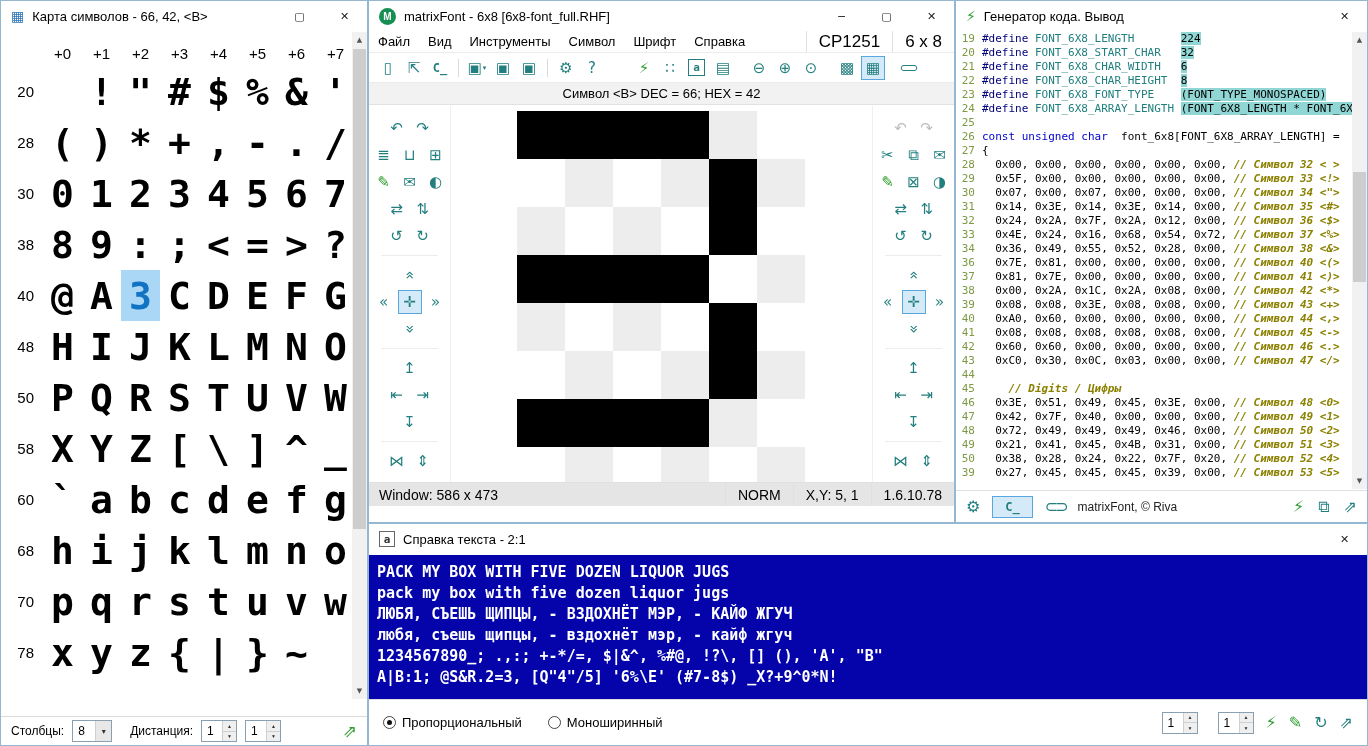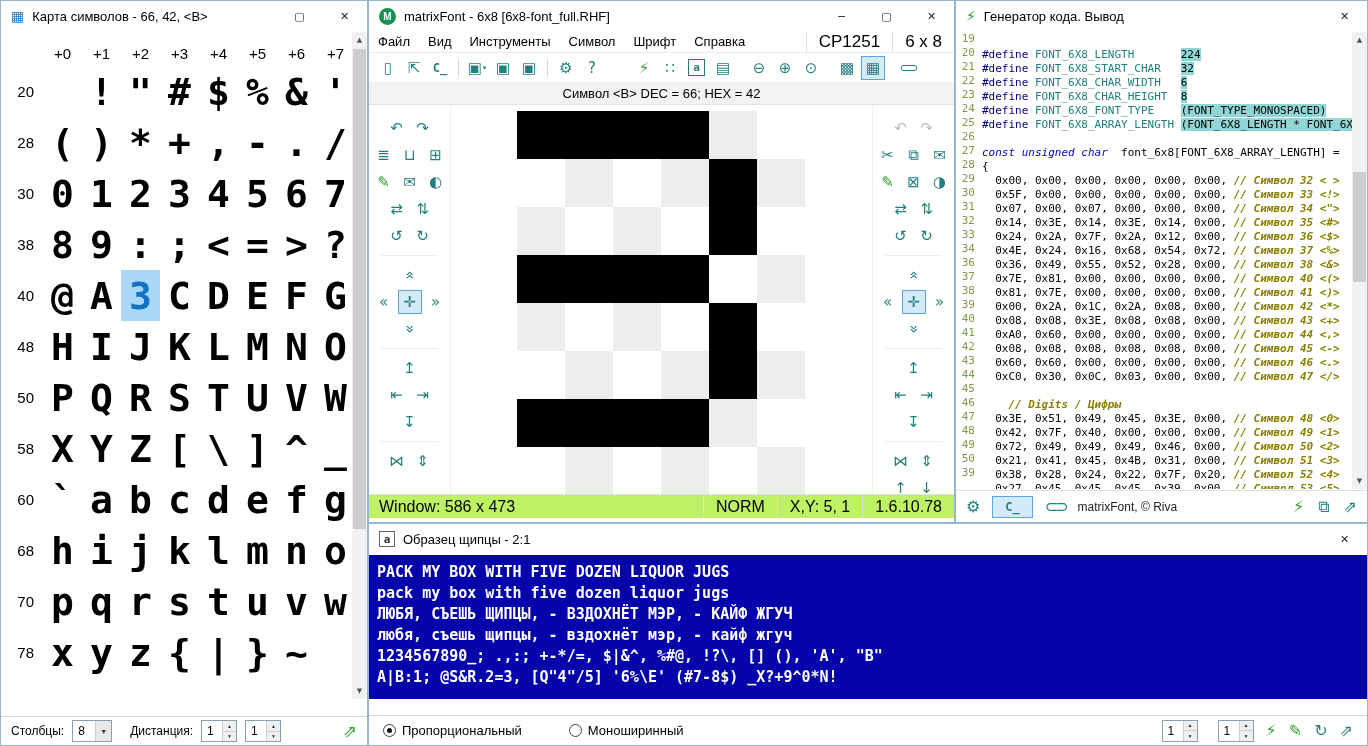--- a/index.html
+++ b/index.html
@@ -69,48 +69,48 @@
   .panel.right { right:0; border-left:1px solid #f0f0f0; }
   .prow { display:flex; justify-content:center; gap:2px; margin-bottom:3px; }
   .pbtn { width:24px; height:24px; display:flex; align-items:center; justify-content:center; color:#237f7f;
           font-family:"DejaVu Sans", sans-serif; font-size:15px; border:1px solid transparent; }
   .pbtn.disabled { color:#bcbcbc; }
   .pbtn.active { border-color:#5aa7e0; background:#d4eaf8; }
   .pdiv { height:1px; background:#ededed; margin:7px 12px; }
   .canvas { position:absolute; left:148px; top:5px; width:288px; height:384px; display:grid;
             grid-template-columns:repeat(6,1fr); grid-template-rows:repeat(8,1fr); }
   .px.on { background:#000; } .px.w { background:#fff; } .px.lt { background:#ededed; }
-  .status { position:absolute; left:0; right:0; bottom:4px; height:24px; border-top:1px solid #e0e0e0;
-            display:flex; align-items:center; font-size:16px; background:#bef264; }
+  .status { position:absolute; left:0; right:0; bottom:16px; height:24px; border-top:1px solid #e0e0e0;
+            display:flex; align-items:center; font-size:14px; background:#e5e5e5; }
   .st-left { padding-left:10px; margin-right:auto; }
   .seg { height:100%; display:flex; align-items:center; padding:0 12px; border-left:1px solid #e0e0e0; }
 
   
   .codearea { position:absolute; top:31px; left:0; right:15px; bottom:33px; overflow:hidden;
               font-family:"DejaVu Sans Mono", monospace; font-size:11px; line-height:14px; background:#fff; }
   .cline { display:flex; white-space:pre; height:14px; }
   .ln { width:26px; text-align:right; padding-right:7px; color:#7d9a45; flex:none; }
-  .ct { color:#000; white-space:pre;margin-top:16px; }
+  .ct { color:#000; white-space:pre; }
   .kw { color:#00007f; } .mc { color:#207f7f; } .hl { background:#8fd6d4; }
-  .cm { color:#8b8000; font-style:italic;font-weight:bold; } .kw2 { color:#0000cc;font-style:italic; }
+  .cm { color:#8b8000; font-style:italic;font-weight:bold; } .kw2 { color:#0000cc; }
   .vsb2 { position:absolute; top:31px; right:0; bottom:33px; width:15px; background:#f1f1f1; }
   .cg-footer { position:absolute; left:0; right:0; bottom:0; height:32px; border-top:1px solid #e0e0e0;
                display:flex; align-items:center; padding:0 10px; gap:12px; background:#fff; }
   .cgbtn { font-family:"DejaVu Sans", sans-serif; font-size:16px; color:#237f7f; }
   .cg-lang { font-family:"DejaVu Sans Mono", monospace; font-weight:bold; font-size:12px; color:#237f7f;
              border:1px solid #5aa7e0; background:#d4eaf8; padding:3px 12px; }
   .cg-copy { font-size:12px; color:#222; }
   .cg-right { margin-left:auto; display:flex; gap:14px; align-items:center; }
 
   
   .s-blue { position:absolute; top:31px; left:0; right:0; bottom:46px; background:#0404aa; padding:7px 0 0 8px; }
   .sline { font-family:"DejaVu Sans Mono", monospace; font-weight:bold; font-size:15px; line-height:21px;
            color:#fff; white-space:pre; }
-  .s-footer { position:absolute; left:0; right:0; bottom:0; height:30px; border-top:1px solid #dcdcdc;
-              display:flex; align-items:center; padding:0 14px; background:#fff;gap:21px; }
+  .s-footer { position:absolute; left:0; right:0; bottom:0; height:46px; border-top:1px solid #dcdcdc;
+              display:flex; align-items:center; padding:0 14px; background:#fff; }
   .radio { display:flex; align-items:center; gap:6px; font-size:13px; margin-right:26px; }
   .rdot { width:13px; height:13px; border:1px solid #444; border-radius:50%; position:relative; flex:none; }
   .rdot.sel::after { content:""; position:absolute; inset:3px; border-radius:50%; background:#111; }
   .s-right { margin-left:auto; display:flex; align-items:center; gap:12px; }
   .sicon { font-family:"DejaVu Sans", sans-serif; font-size:16px; color:#237f7f; }
 </style>
 </head>
 <body>
 
 <div class="win" style="left:0;top:0;width:368px;height:746px">
@@ -642,21 +642,21 @@
       <span class="cgbtn green">⚡</span>
       <span class="cgbtn">⧉</span>
       <span class="cgbtn">⇗</span>
     </span>
   </div>
 </div>
 
 <div class="win" style="left:368px;top:523px;width:1000px;height:223px">
   <div class="titlebar">
     <span class="boxa">a</span>
-    <span class="title">Образец щипцы - 2:1</span>
+    <span class="title">Справка текста - 2:1</span>
     <span class="winbtns">
       <span class="wbtn">✕</span>
     </span>
   </div>
   <div class="s-blue" id="samplelines">
       <div class="sline">PACK MY BOX WITH FIVE DOZEN LIQUOR JUGS</div>
       <div class="sline">pack my box with five dozen liquor jugs</div>
       <div class="sline">ЛЮБЯ, СЪЕШЬ ЩИПЦЫ, - ВЗДОХНЁТ МЭР, - КАЙФ ЖГУЧ</div>
       <div class="sline">любя, съешь щипцы, - вздохнёт мэр, - кайф жгуч</div>
       <div class="sline">1234567890_; .,:; +-*/=, $|&amp;^, %#@, !?\, [] (), 'A', "B"</div>

